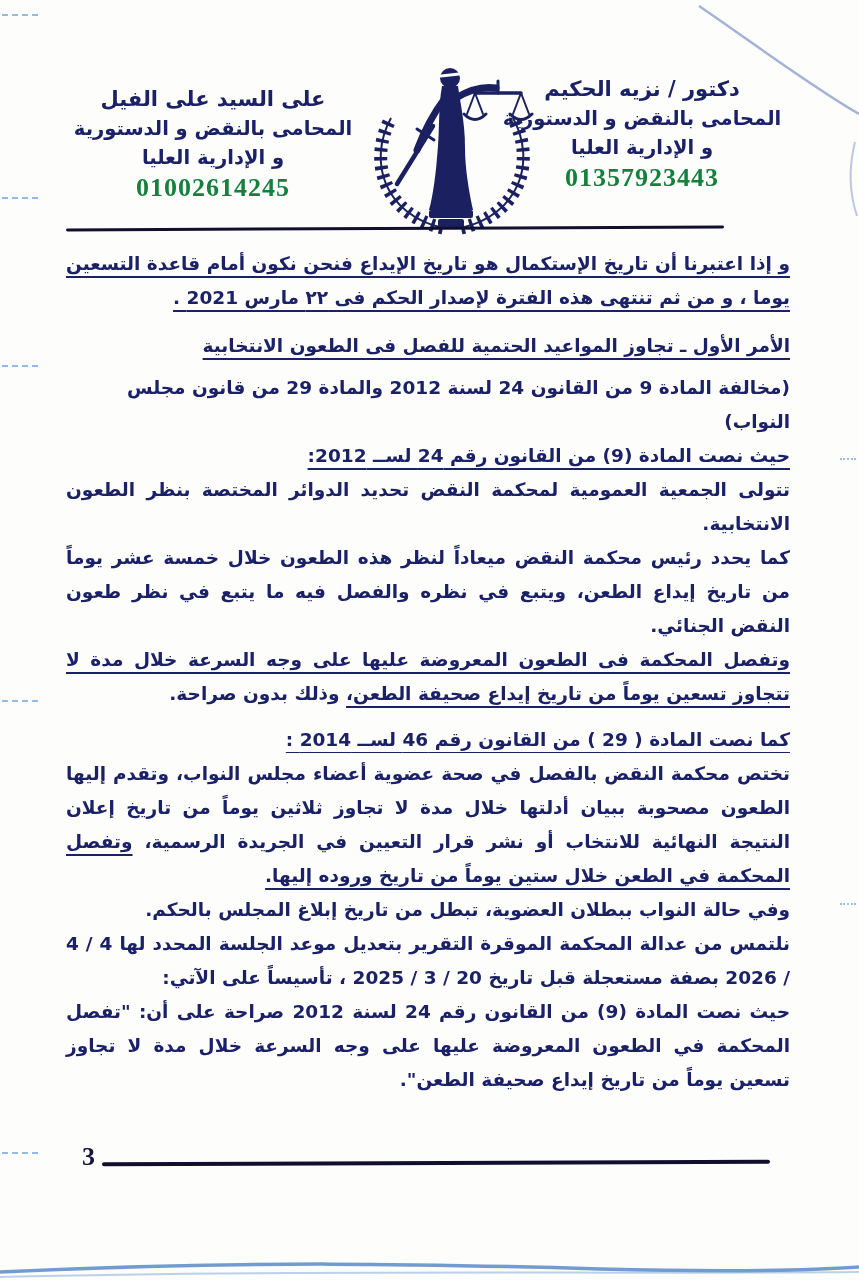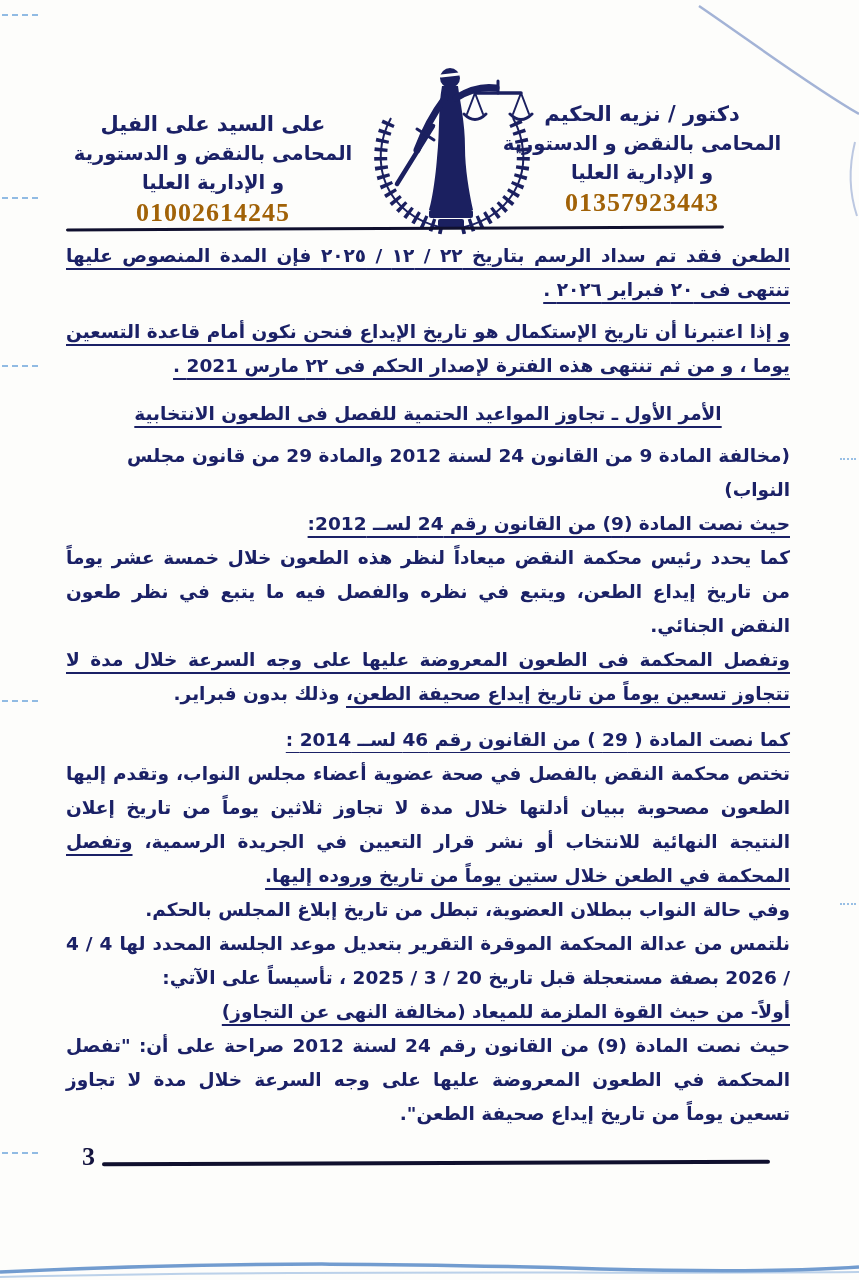--- a/index.html
+++ b/index.html
@@ -3,35 +3,35 @@
 <meta charset="utf-8">
 <style>
   html,body{margin:0;padding:0;background:#e9e9e9;}
   .page{
     position:relative;width:859px;height:1280px;overflow:hidden;
     background:#fdfdfb;
     font-family:"DejaVu Sans", sans-serif;
     color:#1b2166;
   }
   
-  .header-block{position:absolute;text-align:center;direction:rtl;font-weight:bold;margin-top:25px;}
+  .header-block{position:absolute;text-align:center;direction:rtl;font-weight:bold;}
   .hb-right{top:74px;right:52px;width:330px;}
   .hb-left{top:84px;left:48px;width:330px;}
   .hb-name{font-size:21px;line-height:30px;}
   .hb-sub{font-size:19.5px;line-height:29px;}
-  .hb-phone{font-family:"Liberation Serif", serif;font-size:26px;line-height:32px;direction:ltr;letter-spacing:1px;color:#a16207;}
+  .hb-phone{font-family:"Liberation Serif", serif;font-size:26px;line-height:32px;direction:ltr;letter-spacing:1px;color:#15803d;}
   .logo-wrap{position:absolute;top:58px;left:357px;width:190px;height:178px;}
   .header-rule{position:absolute;top:227px;left:66px;width:658px;height:3px;background:#10102e;transform:rotate(-0.25deg);border-radius:2px;}
 
   
   .content{position:absolute;top:239px;right:69px;left:66px;direction:rtl;}
   .content p{margin:0;font-weight:bold;font-size:18.5px;line-height:34px;}
   .just{text-align:justify;}
   .u{text-decoration:underline;text-decoration-thickness:2px;text-underline-offset:6px;margin-top:40px;}
-  .heading{margin-top:14px !important;text-align:center;font-size:21px;line-height:40px;}
+  .heading{margin-top:14px !important;font-size:21px;line-height:40px;}
   .mt-sm{margin-top:8px !important;}
   .mt-md{margin-top:12px !important;text-decoration:underline;}
 
   
   .page-number{position:absolute;left:82px;top:1142px;font-family:"Liberation Serif", serif;font-weight:bold;font-size:26px;color:#14143f;}
   .footer-rule{position:absolute;left:102px;top:1161px;width:668px;height:3.5px;background:#10102e;transform:rotate(-0.2deg);border-radius:2px;}
 
   
   .artifact{position:absolute;pointer-events:none;}
   .dash-mark{width:36px;border-top:2.5px dashed #6ea6dc;opacity:.75;left:2px;}
@@ -97,44 +97,43 @@
     <div class="hb-name">على السيد على الفيل</div>
     <div class="hb-sub">المحامى بالنقض و الدستورية</div>
     <div class="hb-sub">و الإدارية العليا</div>
     <div class="hb-phone">01002614245</div>
   </div>
 
   <div class="header-rule"></div>
 
   <div class="content" dir="rtl">
 
-    <p class="just u">الطعن فقد تم سداد الرسم بتاريخ ٢٢ / ١٢ / ٢٠٢٥ فإن المدة المنصوص عليها تنتهى فى ٢٠ فبراير ٢٠٢٦ .</p>
 
     <p class="just u mt-sm">و إذا اعتبرنا أن تاريخ الإستكمال هو تاريخ الإيداع فنحن نكون أمام قاعدة التسعين يوما ، و من ثم تنتهى هذه الفترة لإصدار الحكم فى ٢٢ مارس 2021 .</p>
 
     <p class="heading u">الأمر الأول ـ تجاوز المواعيد الحتمية للفصل فى الطعون الانتخابية</p>
 
     <p class="mt-sm">(مخالفة المادة 9 من القانون 24 لسنة 2012 والمادة 29 من قانون مجلس النواب)</p>
 
     <p class="u">حيث نصت المادة (9) من القانون رقم 24 لســ 2012:</p>
 
+    <p class="just">تتولى الجمعية العمومية لمحكمة النقض تحديد الدوائر المختصة بنظر الطعون الانتخابية.</p>
 
     <p class="just">كما يحدد رئيس محكمة النقض ميعاداً لنظر هذه الطعون خلال خمسة عشر يوماً من تاريخ إيداع الطعن، ويتبع في نظره والفصل فيه ما يتبع في نظر طعون النقض الجنائي.</p>
 
-    <p class="just"><span class="u">وتفصل المحكمة فى الطعون المعروضة عليها على وجه السرعة خلال مدة لا تتجاوز تسعين يوماً من تاريخ إيداع صحيفة الطعن،</span><span> وذلك بدون فبراير.</span></p>
+    <p class="just"><span class="u">وتفصل المحكمة فى الطعون المعروضة عليها على وجه السرعة خلال مدة لا تتجاوز تسعين يوماً من تاريخ إيداع صحيفة الطعن،</span><span> وذلك بدون صراحة.</span></p>
 
     <p class="u mt-md">كما نصت المادة ( 29 ) من القانون رقم 46 لســ 2014 :</p>
 
     <p class="just"><span>تختص محكمة النقض بالفصل في صحة عضوية أعضاء مجلس النواب، وتقدم إليها الطعون مصحوبة ببيان أدلتها خلال مدة لا تجاوز ثلاثين يوماً من تاريخ إعلان النتيجة النهائية للانتخاب أو نشر قرار التعيين في الجريدة الرسمية، </span><span class="u">وتفصل المحكمة في الطعن خلال ستين يوماً من تاريخ وروده إليها.</span></p>
 
     <p class="just">وفي حالة النواب ببطلان العضوية، تبطل من تاريخ إبلاغ المجلس بالحكم.</p>
 
     <p class="just">نلتمس من عدالة المحكمة الموقرة التقرير بتعديل موعد الجلسة المحدد لها 4 / 4 / 2026 بصفة مستعجلة قبل تاريخ 20 / 3 / 2025 ، تأسيساً على الآتي:</p>
 
-    <p class="u">أولاً- من حيث القوة الملزمة للميعاد (مخالفة النهى عن التجاوز)</p>
 
     <p class="just">حيث نصت المادة (9) من القانون رقم 24 لسنة 2012 صراحة على أن: "تفصل المحكمة في الطعون المعروضة عليها على وجه السرعة خلال مدة لا تجاوز تسعين يوماً من تاريخ إيداع صحيفة الطعن".</p>
 
   </div>
 
   <div class="page-number">3</div>
   <div class="footer-rule"></div>
 
   <div class="artifact dash-mark" style="top:14px;"></div>
   <div class="artifact dash-mark" style="top:197px;"></div>

